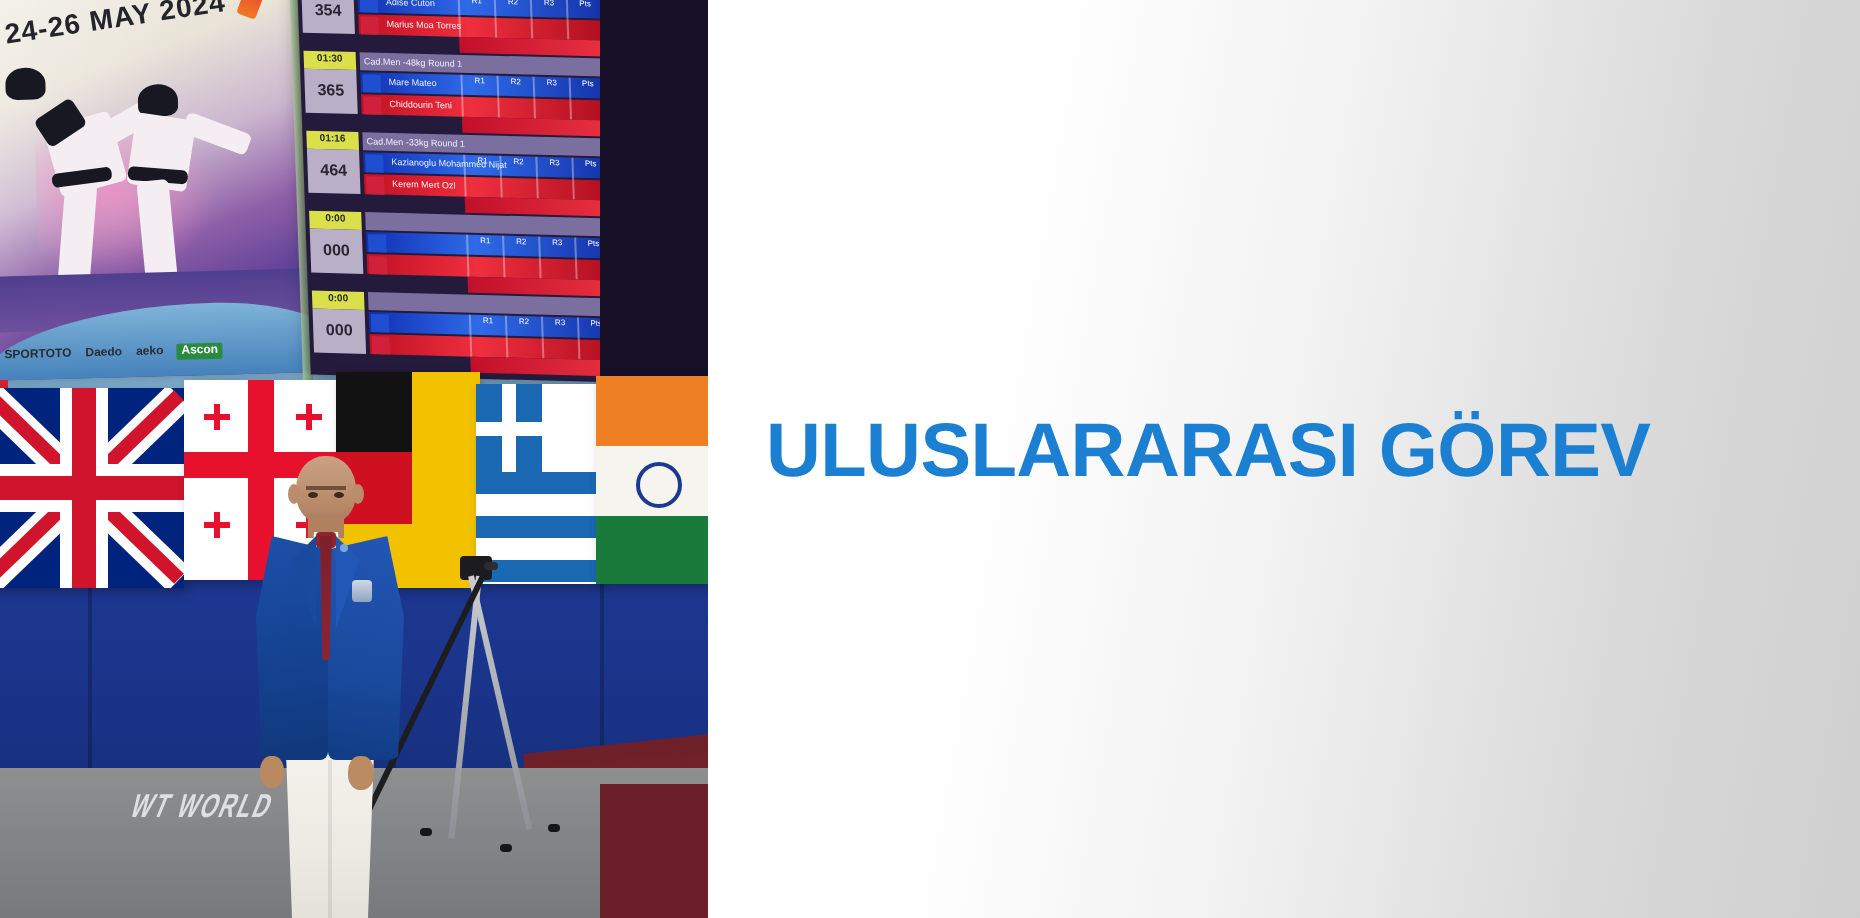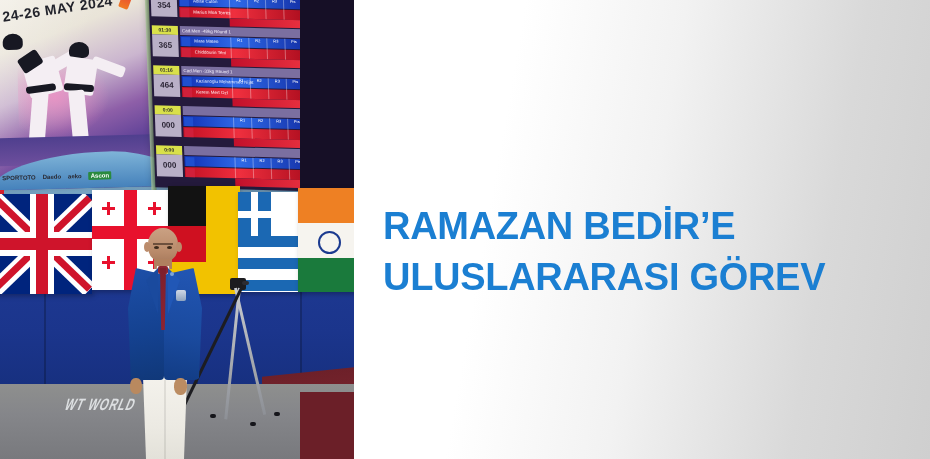--- a/index.html
+++ b/index.html
@@ -471,18 +471,17 @@
       <div class="m-badge"></div>
       <div class="m-pin"></div>
       <div class="m-hand-l"></div>
       <div class="m-hand-r"></div>
     </div>
 
   </div>
 
   <div class="textpane">
     <h1 class="headline">
-      <span>RAMAZAN BEDİR’E</span>
       <span class="l2">ULUSLARARASI GÖREV</span>
     </h1>
   </div>
 
 </div>
 
 </body></html>

